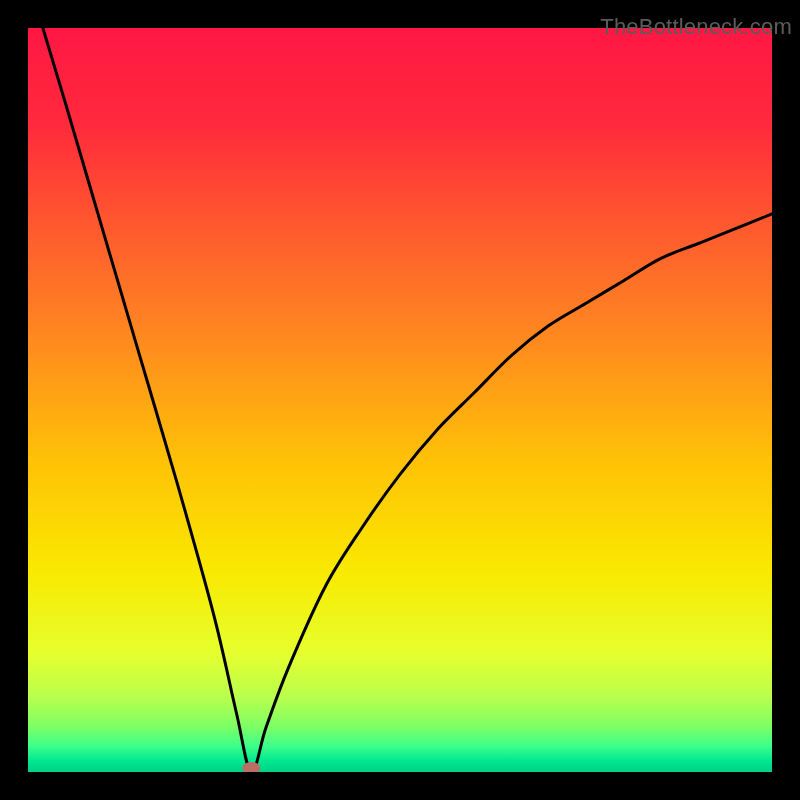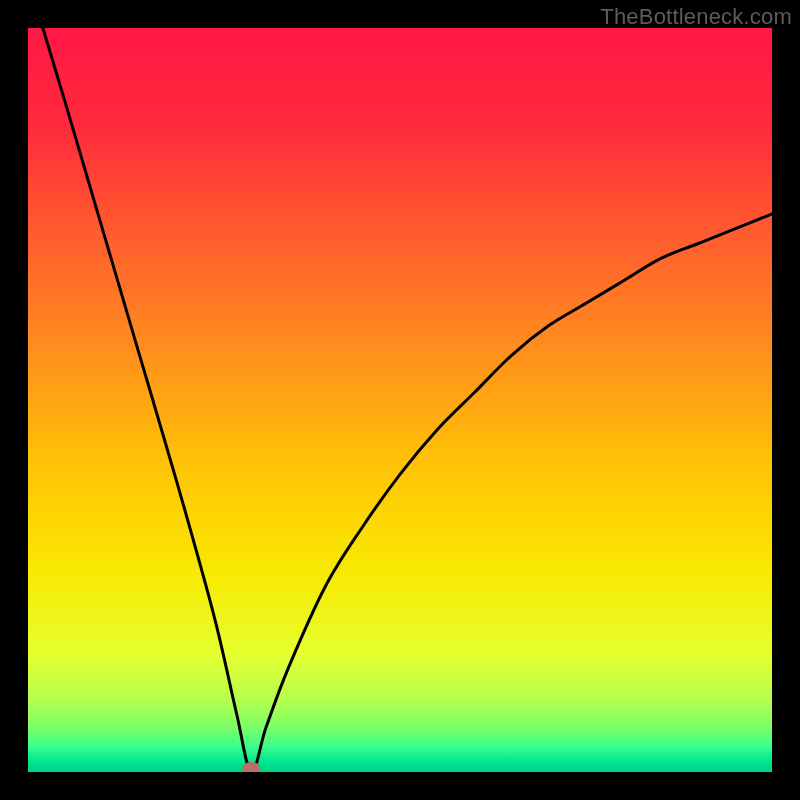--- a/index.html
+++ b/index.html
@@ -6,21 +6,21 @@
     margin: 0;
     padding: 0;
     width: 800px;
     height: 800px;
     background: #000000;
     position: relative;
     font-family: Arial, Helvetica, sans-serif;
   }
   .watermark {
     position: absolute;
-    top: 4px;
+    top: 14px;
     right: 8px;
     color: #5c5c5c;
     font-size: 22px;
     font-weight: 500;
     z-index: 10;
     letter-spacing: 0.2px;
   }
   .plot-container {
     position: absolute;
     left: 28px;

